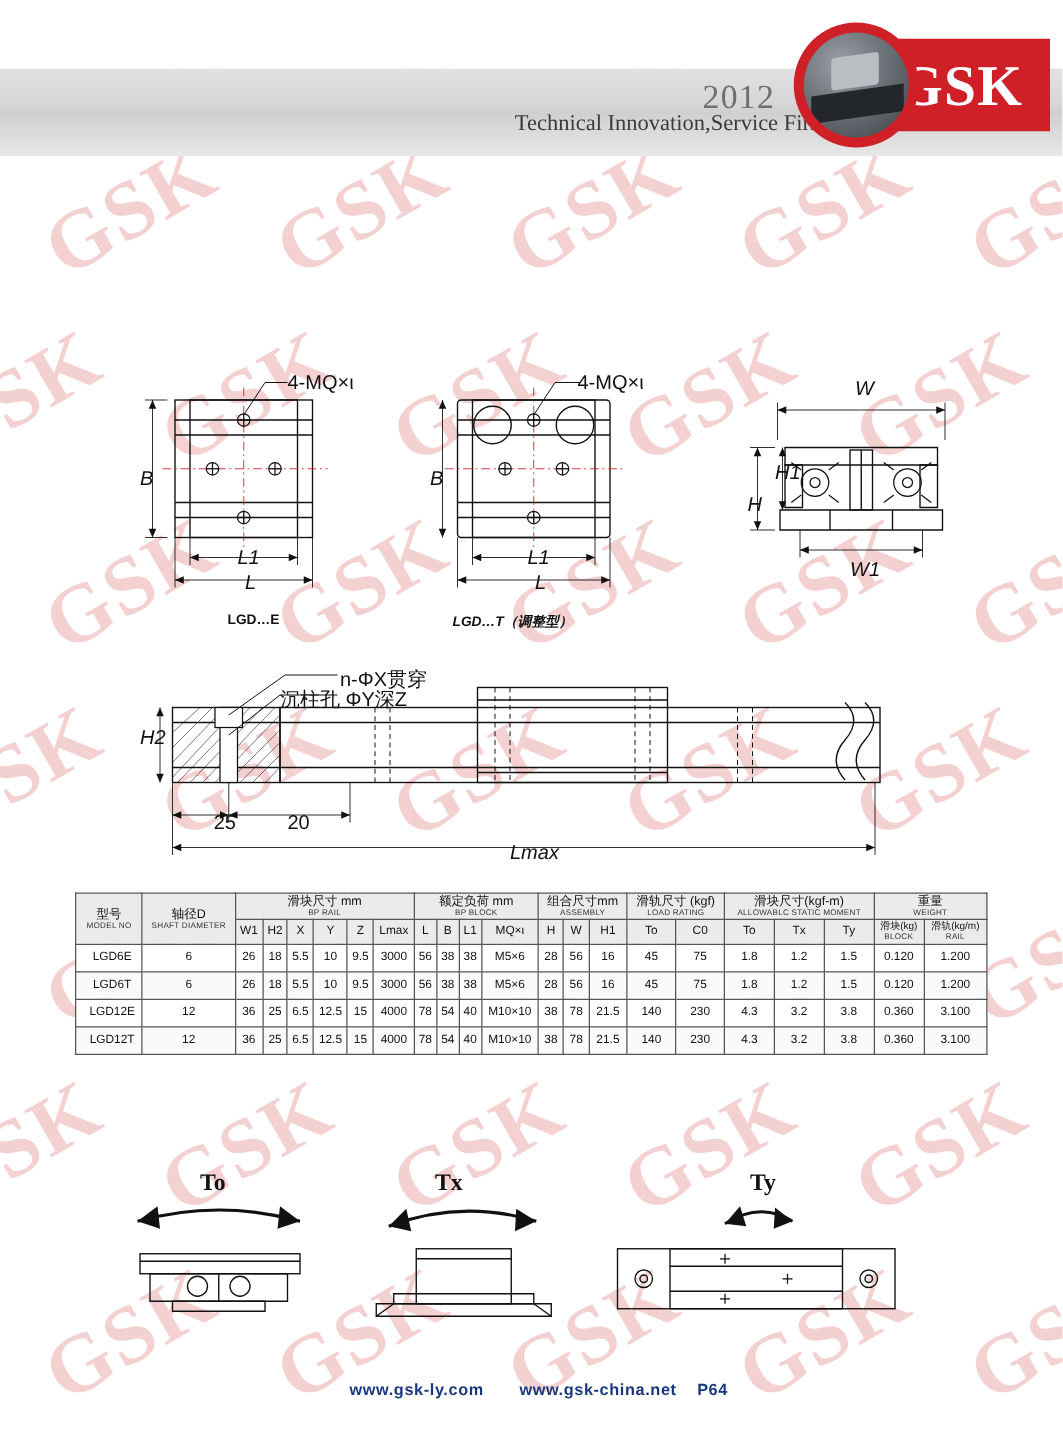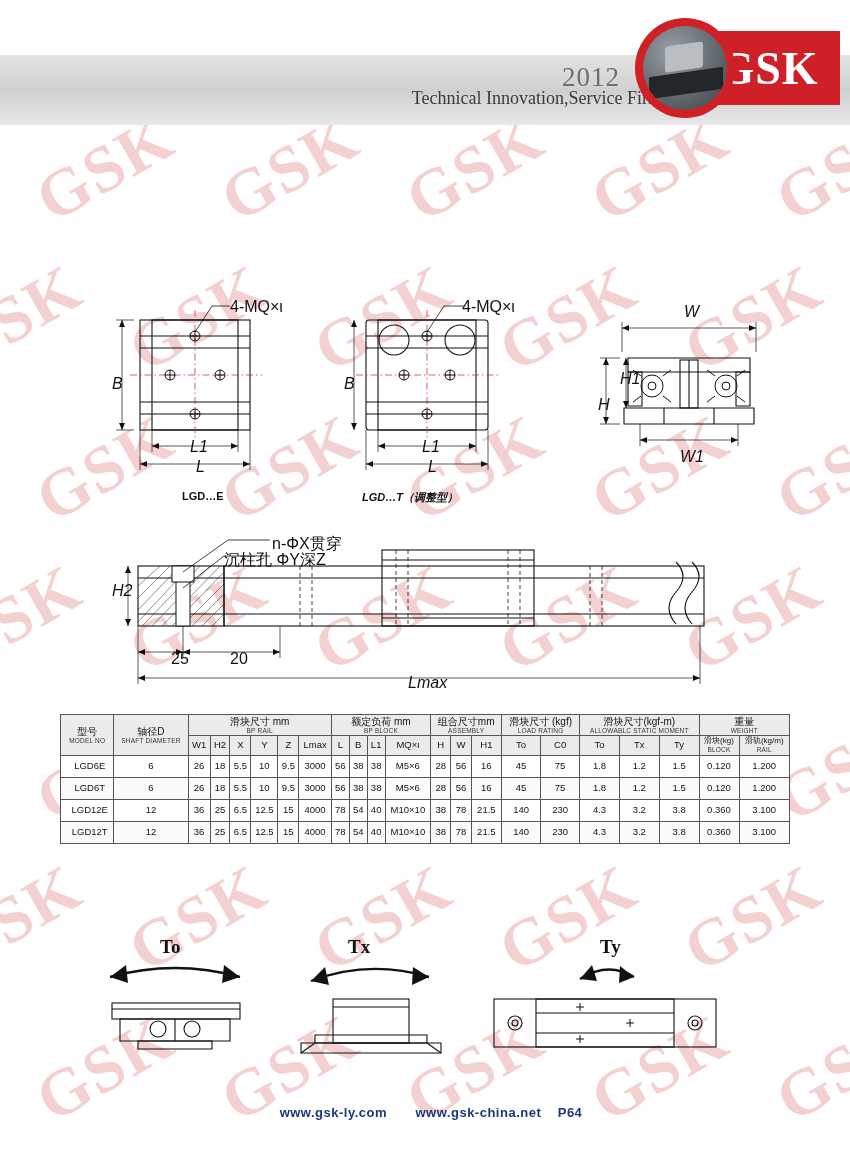--- a/index.html
+++ b/index.html
@@ -476,21 +476,21 @@
         </th>
         <th colspan="4">
           <div class="hdr-cn">额定负荷 mm</div>
           <div class="hdr-en">BP BLOCK</div>
         </th>
         <th colspan="3">
           <div class="hdr-cn">组合尺寸mm</div>
           <div class="hdr-en">ASSEMBLY</div>
         </th>
         <th colspan="2">
-          <div class="hdr-cn">滑块尺寸 (kgf)</div>
+          <div class="hdr-cn">滑轨尺寸 (kgf)</div>
           <div class="hdr-en">LOAD RATING</div>
         </th>
         <th colspan="3">
           <div class="hdr-cn">滑块尺寸(kgf-m)</div>
           <div class="hdr-en">ALLOWABLC STATIC MOMENT</div>
         </th>
         <th colspan="2">
           <div class="hdr-cn">重量</div>
           <div class="hdr-en">WEIGHT</div>
         </th>

